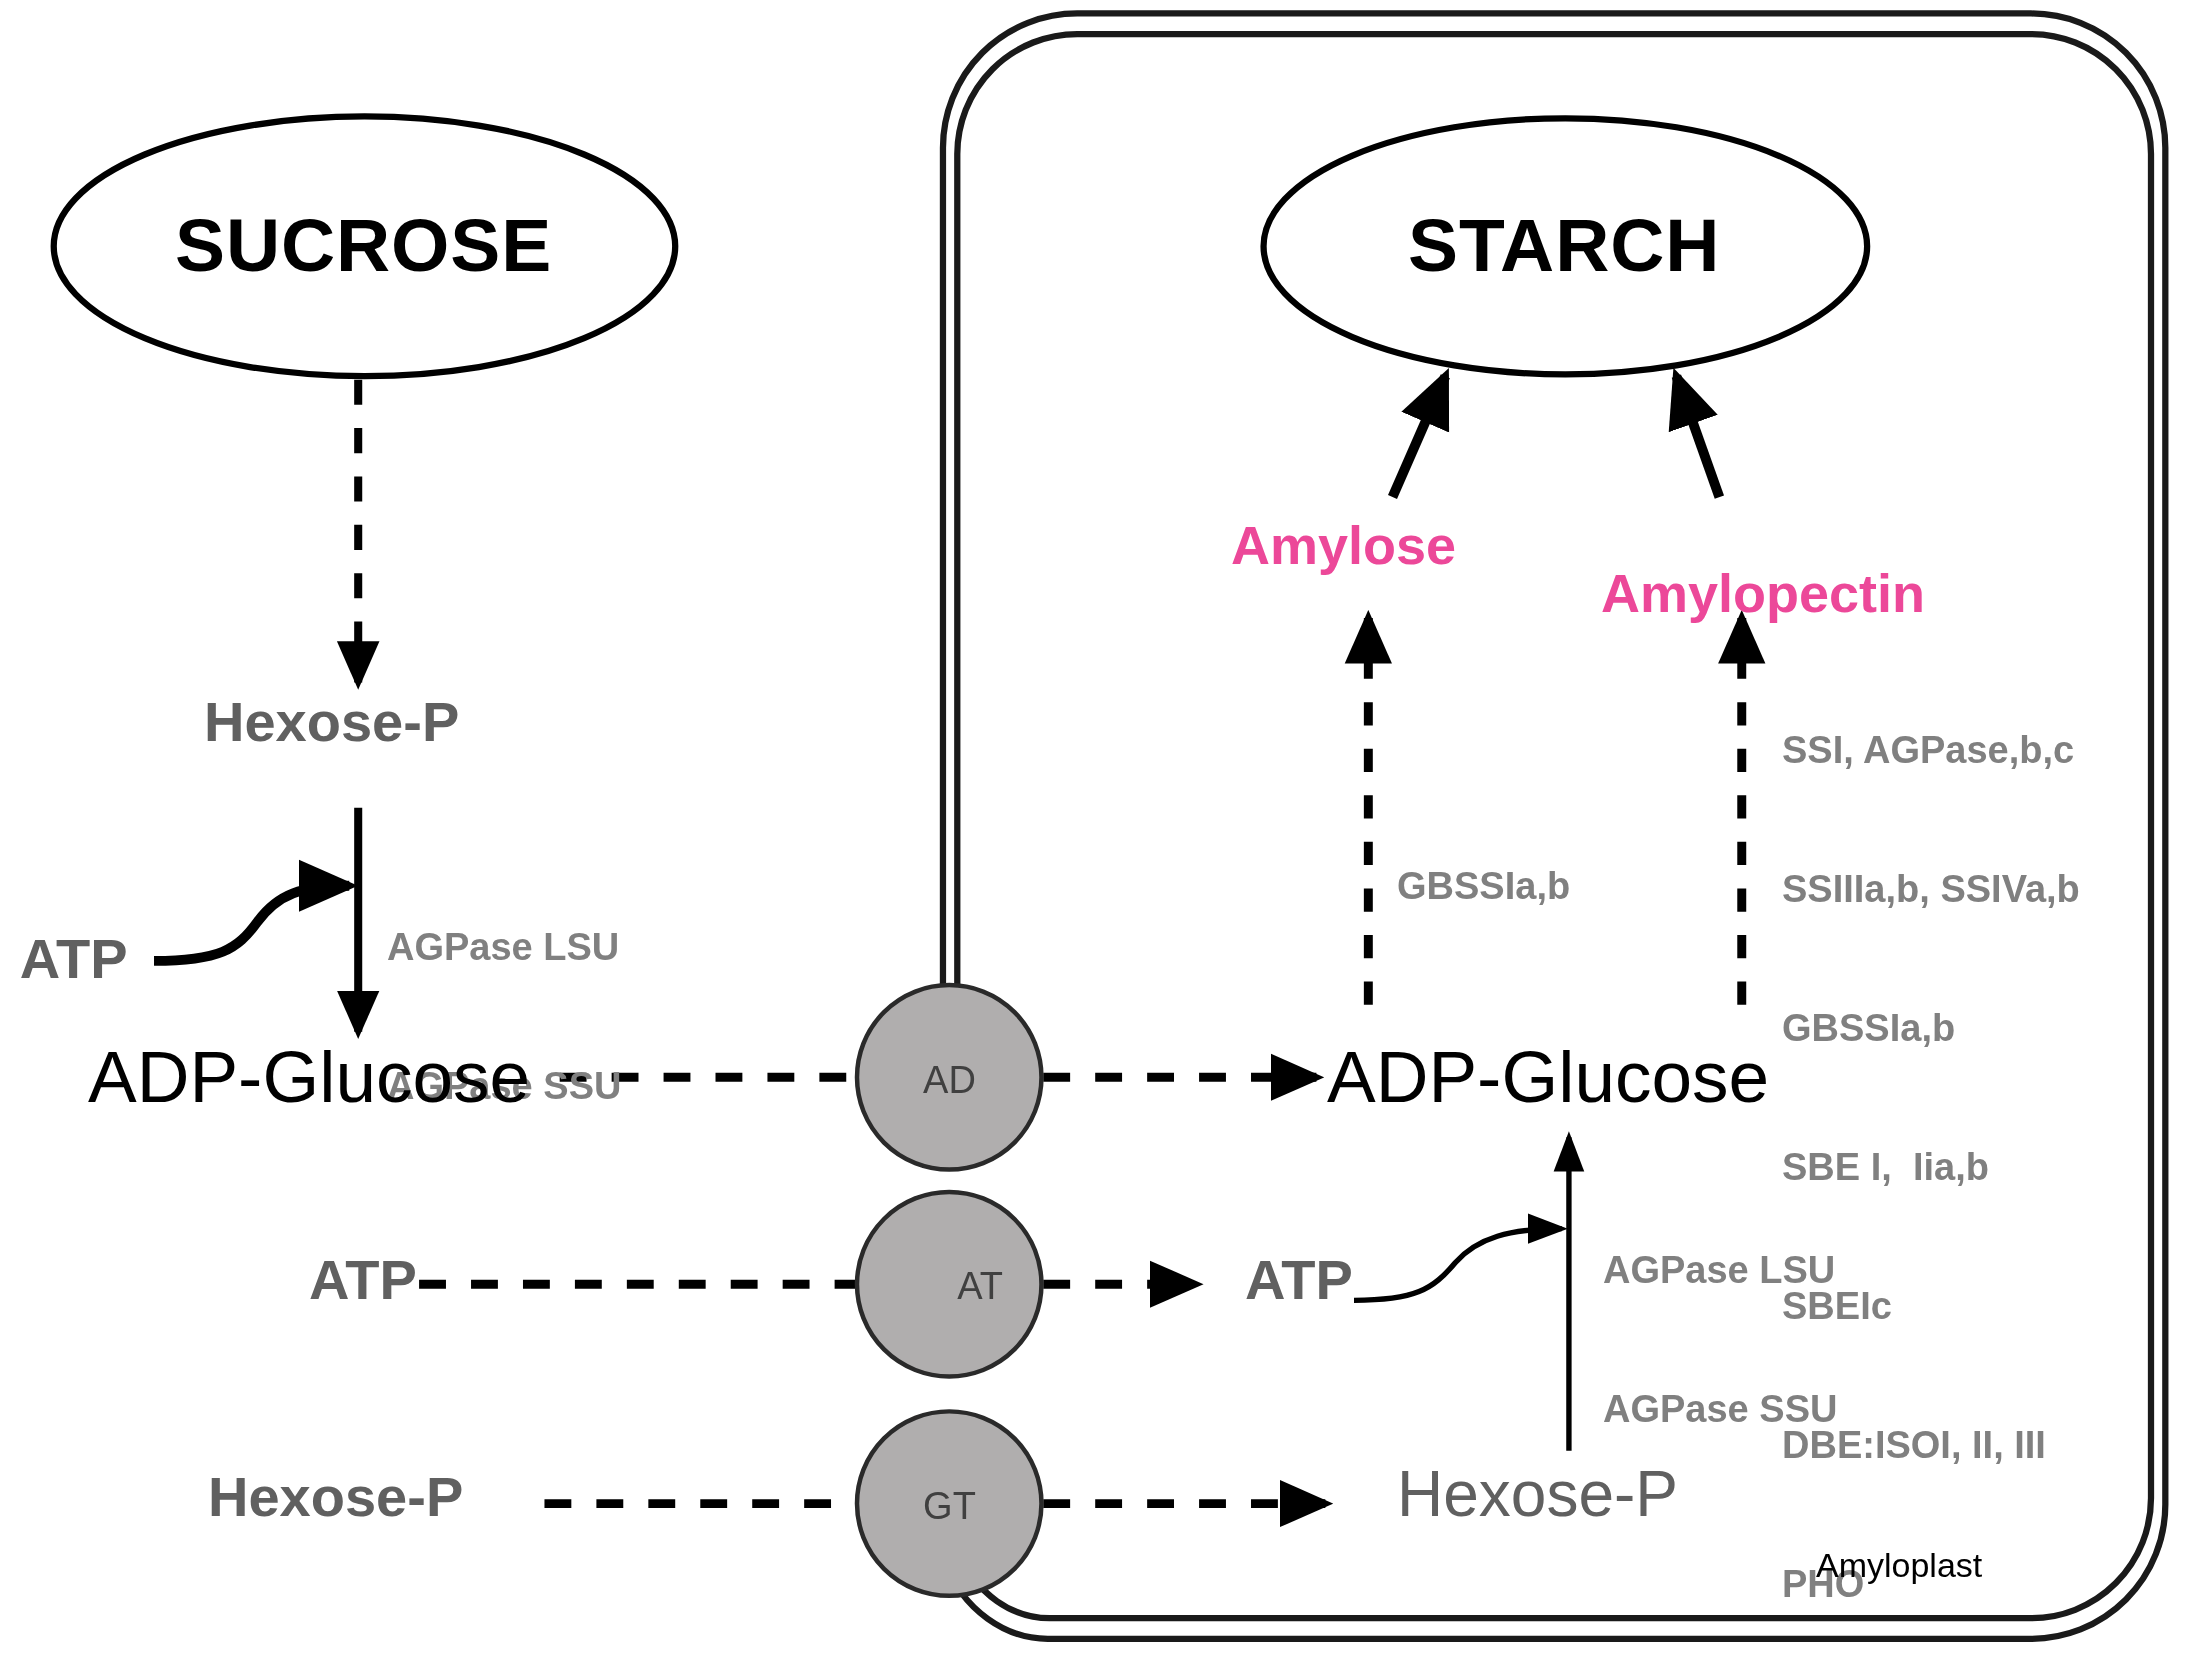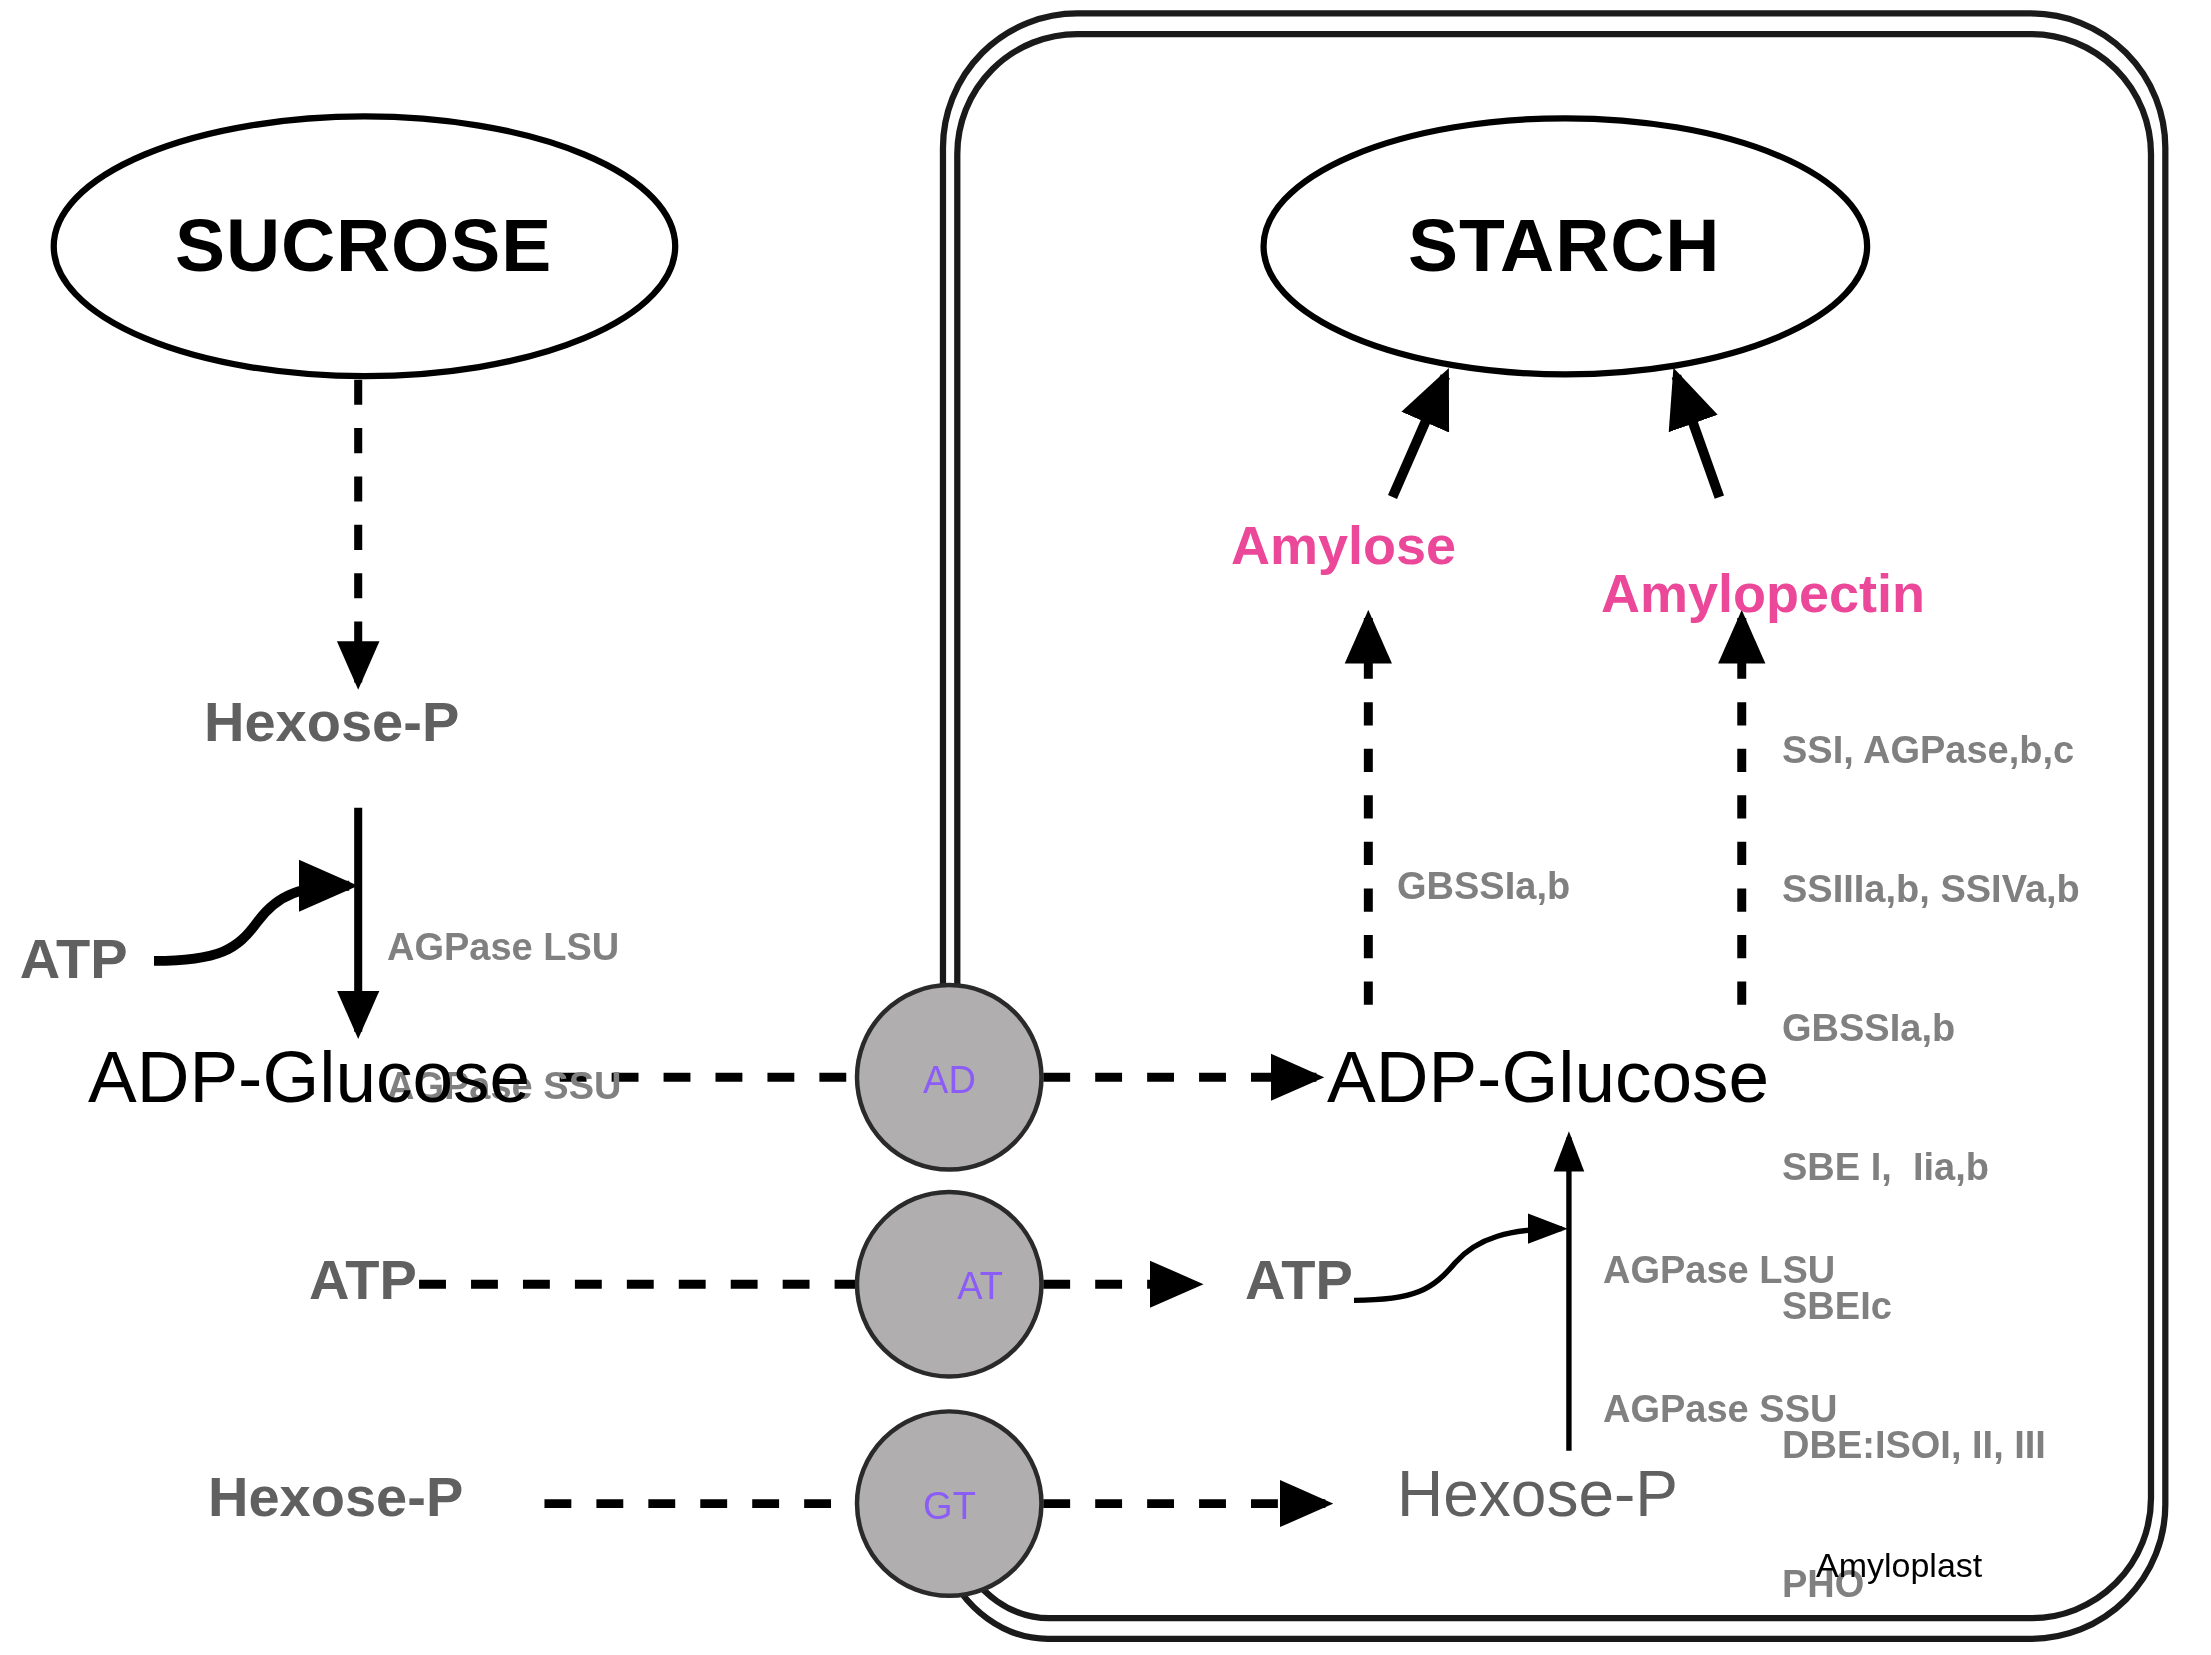--- a/index.html
+++ b/index.html
@@ -66,21 +66,21 @@
     font-weight: 600;
     color: #808080;
     line-height: 1.22;
   }
   .enzyme-line { display: block; }
   
   .transporter-label {
     position: absolute;
     font-size: 38px;
     font-weight: 400;
-    color: #8b5cf6;
+    color: #404040;
     text-align: center;
     white-space: pre;
   }
   
   .compartment-label {
     font-size: 34px;
     font-weight: 400;
     color: #000000;
     margin-left: 29px;
   }

